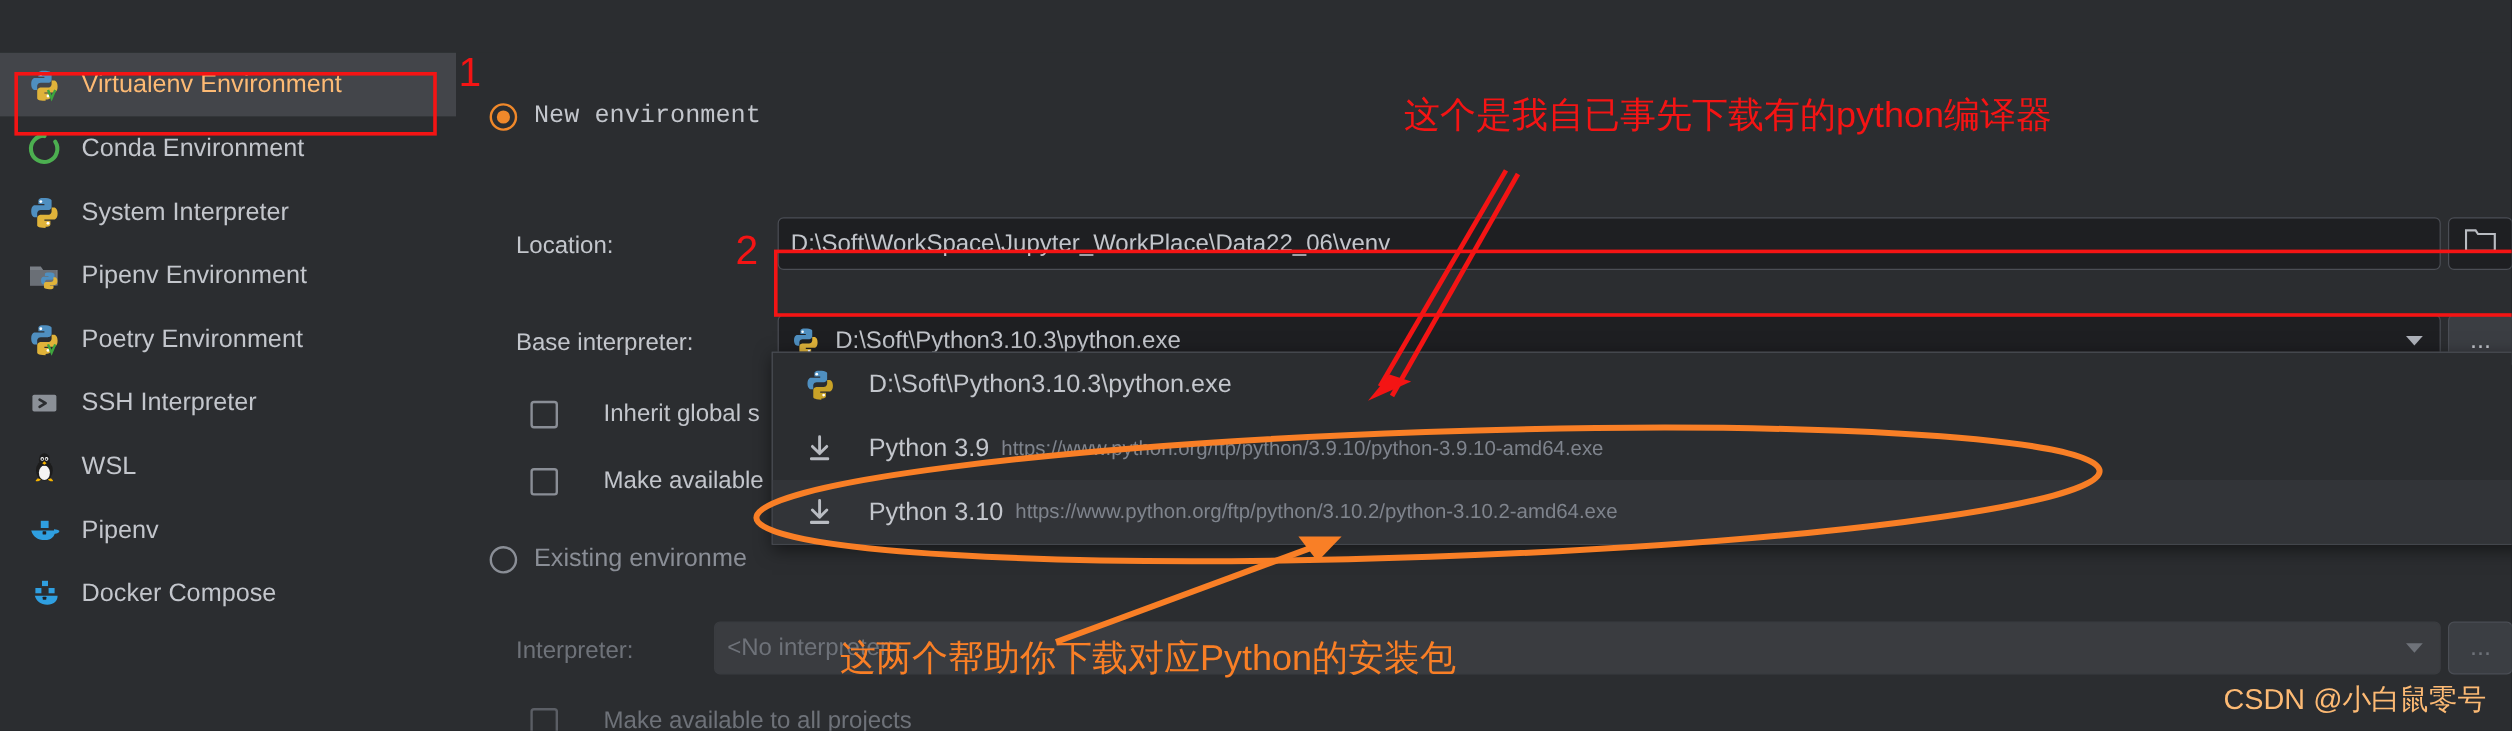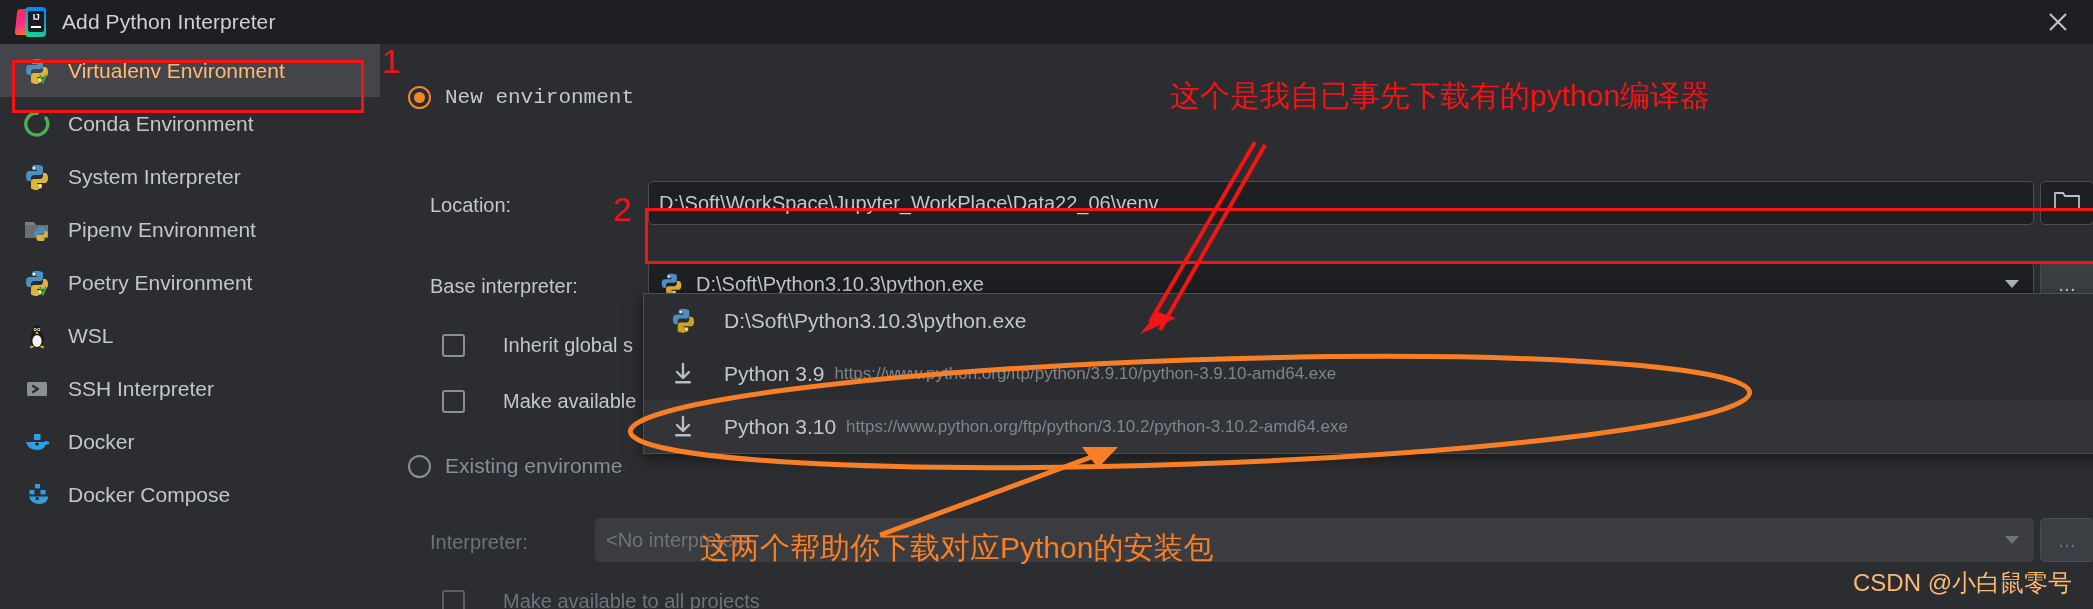--- a/index.html
+++ b/index.html
@@ -177,36 +177,20 @@
   .watermark {
     position:absolute; right: 21px; bottom: 10px;
     font-size: 24px; color:#fdba74; z-index:70;
   }
 </style>
 </head>
 <body>
 
 <div id="app">
 
-  <div class="titlebar">
-    <div class="ij-logo">
-      <div class="sq s1"></div>
-      <div class="sq s2"></div>
-      <div class="sq s3"></div>
-      <div class="txt">IJ</div>
-      <div class="ul"></div>
-    </div>
-    <div class="title">Add Python Interpreter</div>
-    <div class="close">
-      <svg width="26" height="26" viewBox="0 0 26 26">
-        <line x1="5" y1="5" x2="21" y2="21" stroke="#c3c6cc" stroke-width="2"></line>
-        <line x1="21" y1="5" x2="5" y2="21" stroke="#c3c6cc" stroke-width="2"></line>
-      </svg>
-    </div>
-  </div>
 
   <div class="sidebar">
 
     <div class="side-item selected">
       <span class="ic">
         <svg width="28" height="28" viewBox="0 0 28 28">
           <path d="M13 2c-4 0-4 2-4 2v3h5v1H6s-3 0-3 5 3 5 3 5h2v-3s0-3 3-3h6s3 0 3-3V4s0-2-7-2z" fill="#4f8fc0"></path>
           <path d="M15 26c4 0 4-2 4-2v-3h-5v-1h8s3 0 3-5-3-5-3-5h-2v3s0 3-3 3h-6s-3 0-3 3v6s0 2 7 2z" fill="#e0b33a"></path>
           <circle cx="11" cy="5" r="1.2" fill="#fff"></circle>
           <circle cx="17" cy="23" r="1.2" fill="#fff"></circle>
@@ -254,20 +238,30 @@
       <span class="ic">
         <svg width="28" height="28" viewBox="0 0 28 28">
           <path d="M13 2c-4 0-4 2-4 2v3h5v1H6s-3 0-3 5 3 5 3 5h2v-3s0-3 3-3h6s3 0 3-3V4s0-2-7-2z" fill="#4f8fc0"></path>
           <path d="M15 26c4 0 4-2 4-2v-3h-5v-1h8s3 0 3-5-3-5-3-5h-2v3s0 3-3 3h-6s-3 0-3 3v6s0 2 7 2z" fill="#e0b33a"></path>
           <circle cx="11" cy="5" r="1.2" fill="#fff"></circle>
           <circle cx="17" cy="23" r="1.2" fill="#fff"></circle>
           <path d="M17 18l3 7 3-7" stroke="#3ea53e" stroke-width="2" fill="none"></path>
         </svg>
       </span>
       <span class="lbl">Poetry Environment</span>
+    </div>
+
+    <div class="side-item">
+      <span class="ic">
+        <svg width="28" height="28" viewBox="0 0 28 28">
+          <rect x="4" y="7" width="20" height="14" rx="1.5" fill="#8b9097"></rect>
+          <path d="M10 11l5 3-5 3" stroke="#2b2d30" stroke-width="2.2" fill="none" stroke-linecap="round" stroke-linejoin="round"></path>
+        </svg>
+      </span>
+      <span class="lbl">SSH Interpreter</span>
     </div>
 
     <div class="side-item">
       <span class="ic">
         <svg width="28" height="28" viewBox="0 0 28 28">
           <ellipse cx="14" cy="17" rx="7" ry="8.5" fill="#1c1c1c"></ellipse>
           <ellipse cx="14" cy="19" rx="4.6" ry="6" fill="#f4f4f4"></ellipse>
           <ellipse cx="14" cy="8" rx="4.6" ry="5.2" fill="#1c1c1c"></ellipse>
           <circle cx="12.2" cy="7.4" r="1.5" fill="#fff"></circle>
           <circle cx="15.8" cy="7.4" r="1.5" fill="#fff"></circle>
@@ -277,37 +271,27 @@
           <path d="M8.5 23.5c-1.5 1.6-2.5 2.4-1 2.6 1.3.2 3-.7 3.6-1.6z" fill="#f5b300"></path>
           <path d="M19.5 23.5c1.5 1.6 2.5 2.4 1 2.6-1.3.2-3-.7-3.6-1.6z" fill="#f5b300"></path>
         </svg>
       </span>
       <span class="lbl">WSL</span>
     </div>
 
     <div class="side-item">
       <span class="ic">
         <svg width="28" height="28" viewBox="0 0 28 28">
-          <rect x="4" y="7" width="20" height="14" rx="1.5" fill="#8b9097"></rect>
-          <path d="M10 11l5 3-5 3" stroke="#2b2d30" stroke-width="2.2" fill="none" stroke-linecap="round" stroke-linejoin="round"></path>
-        </svg>
-      </span>
-      <span class="lbl">SSH Interpreter</span>
-    </div>
-
-    <div class="side-item">
-      <span class="ic">
-        <svg width="28" height="28" viewBox="0 0 28 28">
           <rect x="11" y="6" width="6.5" height="6" fill="#2f9fe0"></rect>
           <path d="M3 14h20c0 5-3.5 8-8.5 8C8 22 4.5 19 3 14z" fill="#2f9fe0"></path>
           <path d="M22 13c2 0 3.6.6 4.6 1.6-.6 1.9-2.3 2.4-4.6 2.2z" fill="#2f9fe0"></path>
           <rect x="12.5" y="14.8" width="3" height="2.6" rx="0.4" fill="#1e1f22"></rect>
         </svg>
       </span>
-      <span class="lbl">Docker</span>
+      <span class="lbl">Pipenv</span>
     </div>
 
     <div class="side-item">
       <span class="ic">
         <svg width="28" height="28" viewBox="0 0 28 28">
           <rect x="12" y="3" width="5" height="4.4" fill="#2f9fe0"></rect>
           <rect x="6.5" y="9" width="5" height="4.4" fill="#2f9fe0"></rect>
           <rect x="17.5" y="9" width="5" height="4.4" fill="#2f9fe0"></rect>
           <path d="M4 15.5h21c0 4.6-3.3 7.5-8.6 7.5-5.5 0-9-2.9-10.4-7.5z" fill="#2f9fe0"></path>
           <rect x="12.6" y="16.3" width="3" height="2.5" rx="0.4" fill="#1e1f22"></rect>

